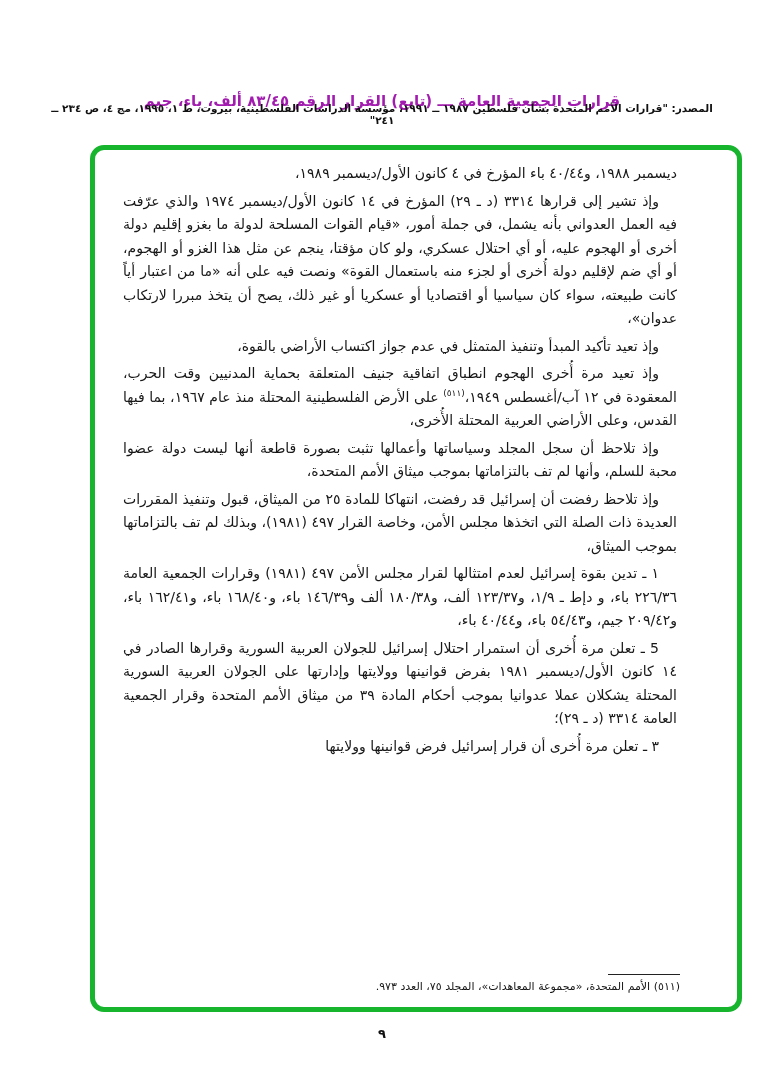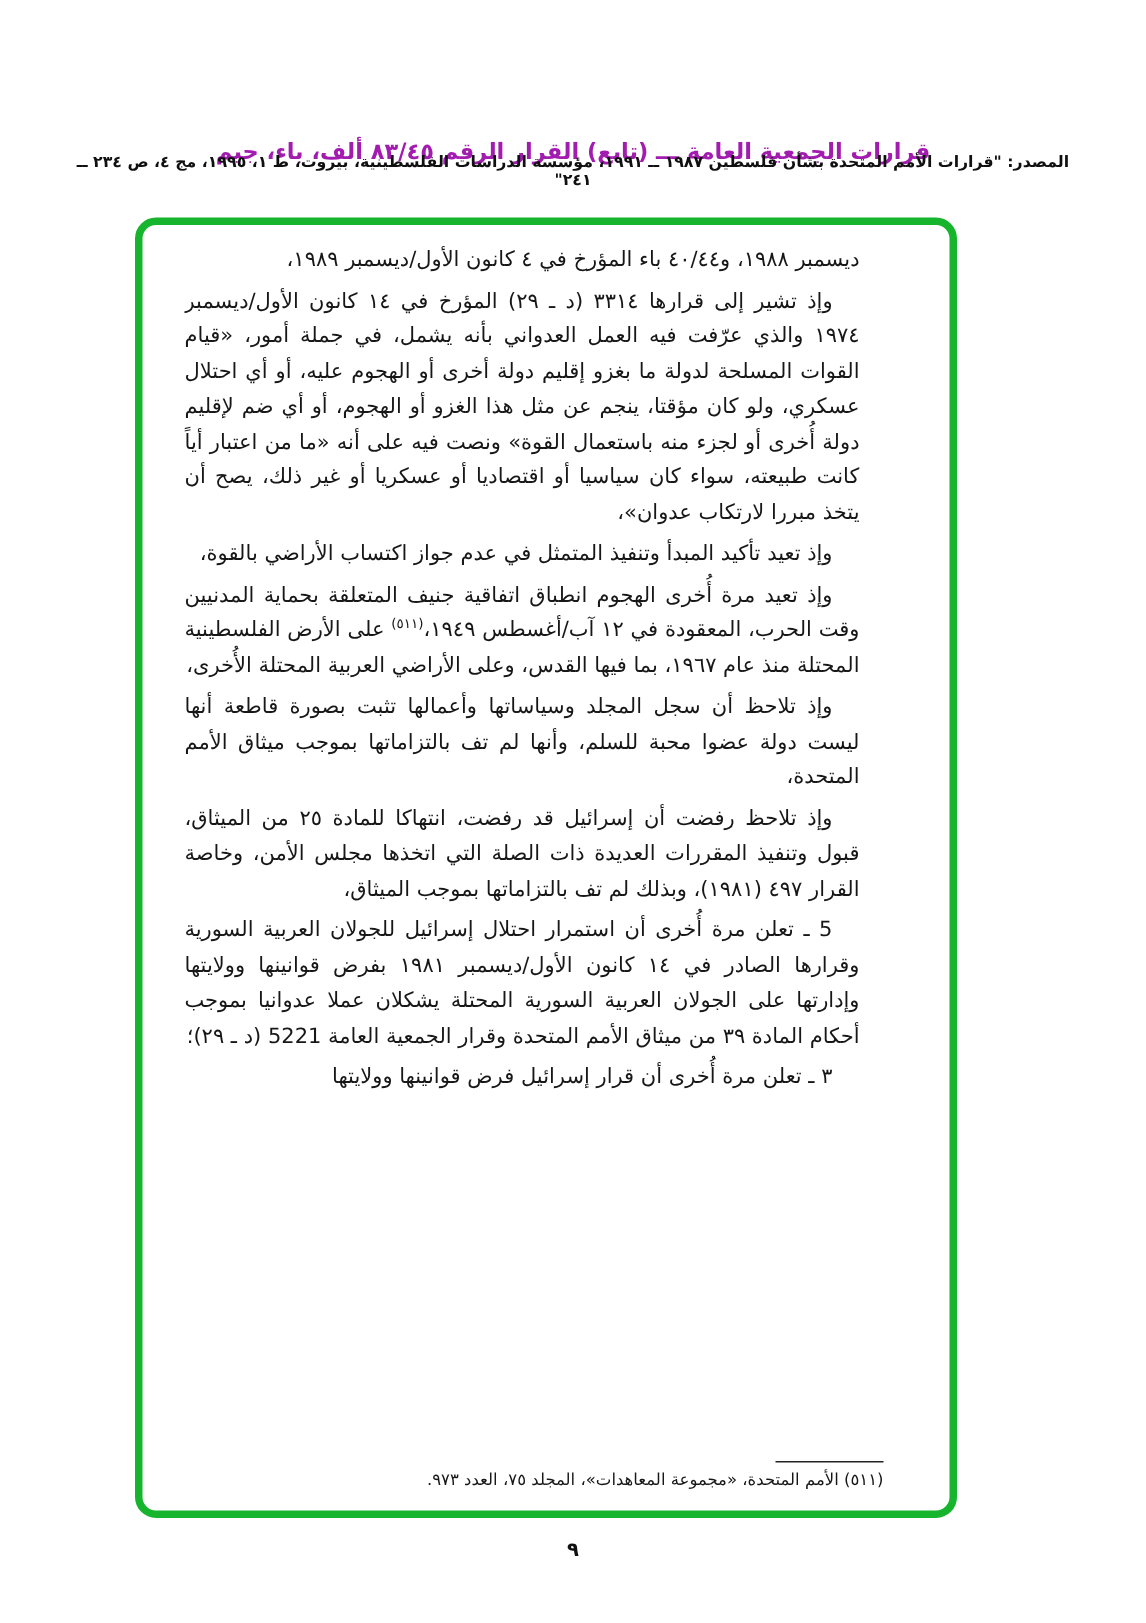--- a/index.html
+++ b/index.html
@@ -36,21 +36,21 @@
     direction: rtl;
     text-align: center;
     font-size: 10.5px;
     font-weight: bold;
     color: #101010;
   }
   .green-box {
     position: absolute;
     left: 90px;
     top: 145px;
-    width: 548px;
+    width: 652px;
     height: 867px;
     box-sizing: border-box;
     border: 5px solid #17b42e;
     border-radius: 14px;
     background: #ffffff;
     overflow: hidden;
   }
   .body-text {
     position: absolute;
     top: 12px;
@@ -73,21 +73,21 @@
   .body-text b {
     font-weight: normal;
   }
   .body-text sup {
     font-size: 9px;
     line-height: 0;
     vertical-align: super;
   }
   .footnote-area {
     position: absolute;
-    right: 44px;
+    right: 57px;
     left: 28px;
     bottom: 14px;
     direction: rtl;
   }
   .fn-rule {
     width: 72px;
     border-top: 1.5px solid #222222;
     margin-bottom: 5px;
   }
   .fn-text {
@@ -116,21 +116,22 @@
   <div class="source">المصدر: "قرارات الأمم المتحدة بشأن فلسطين ١٩٨٧ ــ ١٩٩١، مؤسسة الدراسات الفلسطينية، بيروت، ط ١، ١٩٩٥، مج ٤، ص ٢٣٤ ــ ٢٤١"</div>
 
   <div class="green-box" style="border-color: rgb(23, 180, 46);">
     <div class="body-text" id="paragraphs">
         <p><span>ديسمبر ١٩٨٨، و٤٠/٤٤ باء المؤرخ في ٤ كانون الأول/ديسمبر ١٩٨٩،</span></p>
         <p class="indent"><b>وإذ تشير</b><span> إلى قرارها ٣٣١٤ (د ـ ٢٩) المؤرخ في ١٤ كانون الأول/ديسمبر ١٩٧٤ والذي عرّفت فيه العمل العدواني بأنه يشمل، في جملة أمور، «قيام القوات المسلحة لدولة ما بغزو إقليم دولة أخرى أو الهجوم عليه، أو أي احتلال عسكري، ولو كان مؤقتا، ينجم عن مثل هذا الغزو أو الهجوم، أو أي ضم لإقليم دولة أُخرى أو لجزء منه باستعمال القوة» ونصت فيه على أنه «ما من اعتبار أياً كانت طبيعته، سواء كان سياسيا أو اقتصاديا أو عسكريا أو غير ذلك، يصح أن يتخذ مبررا لارتكاب عدوان»،</span></p>
         <p class="indent"><b>وإذ تعيد تأكيد</b><span> المبدأ وتنفيذ المتمثل في عدم جواز اكتساب الأراضي بالقوة،</span></p>
         <p class="indent"><b>وإذ تعيد مرة أُخرى الهجوم</b><span> انطباق اتفاقية جنيف المتعلقة بحماية المدنيين وقت الحرب، المعقودة في ١٢ آب/أغسطس ١٩٤٩،</span><sup>(٥١١)</sup><span> على الأرض الفلسطينية المحتلة منذ عام ١٩٦٧، بما فيها القدس، وعلى الأراضي العربية المحتلة الأُخرى،</span></p>
         <p class="indent"><b>وإذ تلاحظ</b><span> أن سجل المجلد وسياساتها وأعمالها تثبت بصورة قاطعة أنها ليست دولة عضوا محبة للسلم، وأنها لم تف بالتزاماتها بموجب ميثاق الأمم المتحدة،</span></p>
         <p class="indent"><b>وإذ تلاحظ رفضت</b><span> أن إسرائيل قد رفضت، انتهاكا للمادة ٢٥ من الميثاق، قبول وتنفيذ المقررات العديدة ذات الصلة التي اتخذها مجلس الأمن، وخاصة القرار ٤٩٧ (١٩٨١)، وبذلك لم تف بالتزاماتها بموجب الميثاق،</span></p>
-        <p class="indent"><span>5 ـ </span><b>تعلن مرة أُخرى</b><span> أن استمرار احتلال إسرائيل للجولان العربية السورية وقرارها الصادر في ١٤ كانون الأول/ديسمبر ١٩٨١ بفرض قوانينها وولايتها وإدارتها على الجولان العربية السورية المحتلة يشكلان عملا عدوانيا بموجب أحكام المادة ٣٩ من ميثاق الأمم المتحدة وقرار الجمعية العامة 5221 (د ـ ٢٩)؛</span></p>
+        <p class="indent"><span>١ ـ </span><b>تدين بقوة</b><span> إسرائيل لعدم امتثالها لقرار مجلس الأمن ٤٩٧ (١٩٨١) وقرارات الجمعية العامة ٢٢٦/٣٦ باء، و دإط ـ ١/٩، و١٢٣/٣٧ ألف، و١٨٠/٣٨ ألف و١٤٦/٣٩ باء، و١٦٨/٤٠ باء، و١٦٢/٤١ باء، و٢٠٩/٤٢ جيم، و٥٤/٤٣ باء، و٤٠/٤٤ باء،</span></p>
+        <p class="indent"><span>5 ـ </span><b>تعلن مرة أُخرى</b><span> أن استمرار احتلال إسرائيل للجولان العربية السورية وقرارها الصادر في ١٤ كانون الأول/ديسمبر ١٩٨١ بفرض قوانينها وولايتها وإدارتها على الجولان العربية السورية المحتلة يشكلان عملا عدوانيا بموجب أحكام المادة ٣٩ من ميثاق الأمم المتحدة وقرار الجمعية العامة ٣٣١٤ (د ـ ٢٩)؛</span></p>
         <p class="indent"><span>٣ ـ </span><b>تعلن مرة أُخرى</b><span> أن قرار إسرائيل فرض قوانينها وولايتها</span></p>
       </div>
     <div class="footnote-area">
       <div class="fn-rule"></div>
       <div class="fn-text">(٥١١) الأمم المتحدة، «مجموعة المعاهدات»، المجلد ٧٥، العدد ٩٧٣.</div>
     </div>
   </div>
 
   <div class="pageno">٩</div>
 

